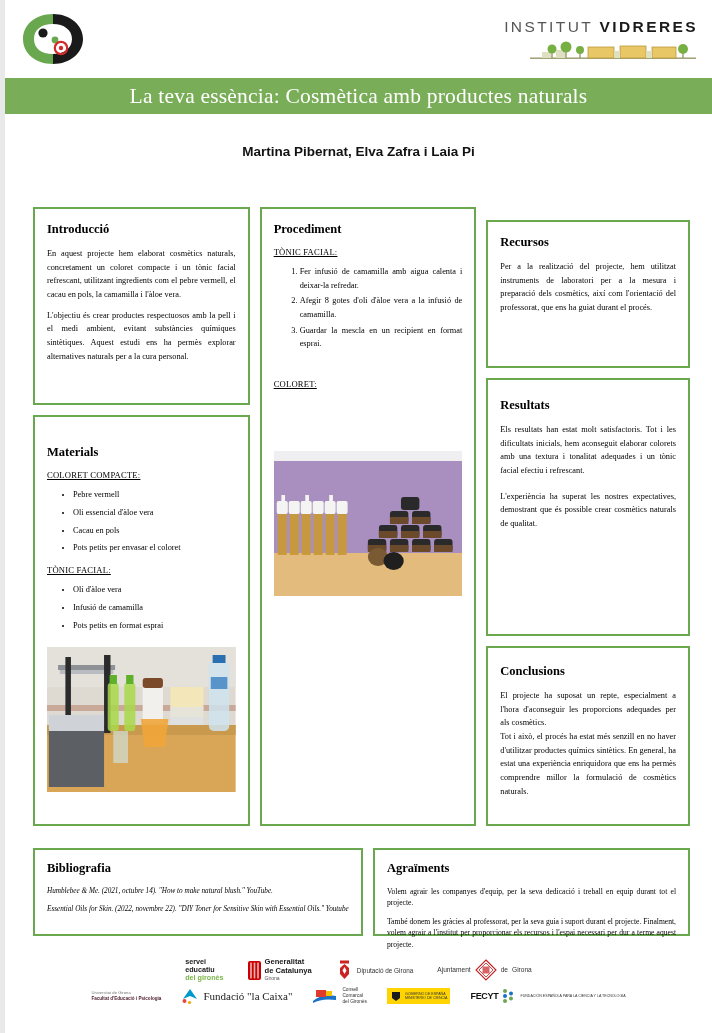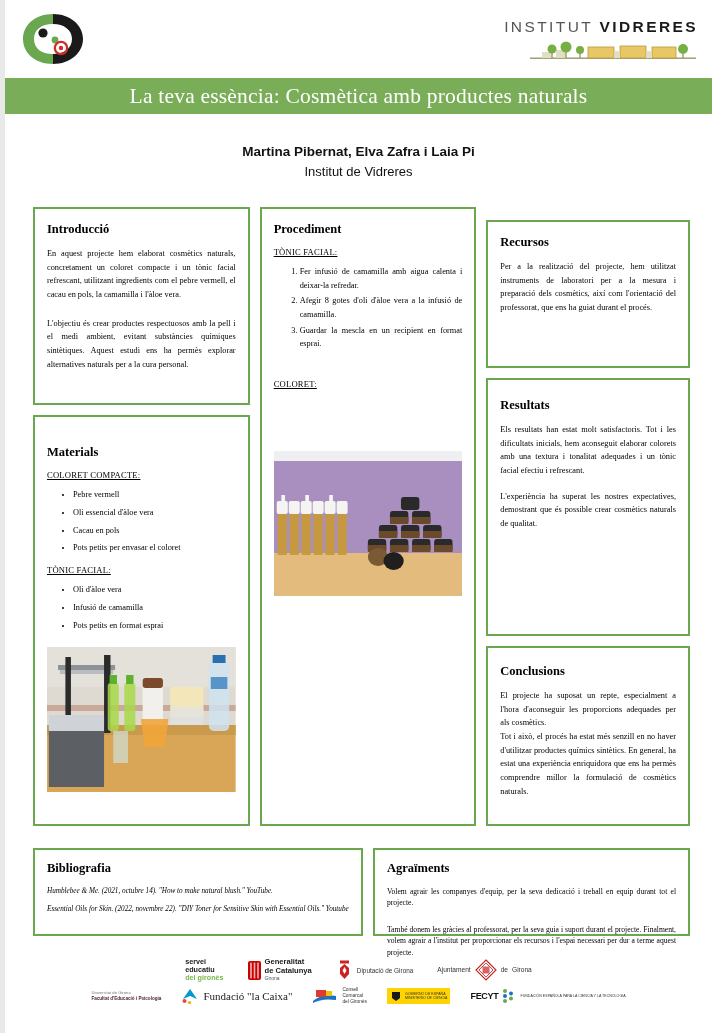--- a/index.html
+++ b/index.html
@@ -85,21 +85,21 @@
     font-family:"Liberation Serif", serif;
     color:#000;
   }
   .box p{
     margin:0 0 0 0;
     font-size:8.3px;
     line-height:1.65;
     text-align:justify;
     color:#000;
   }
-  .box p + p{margin-top:15px;}
+  .box p + p{margin-top:7px;}
   .sublabel{
     font-size:8.6px;
     text-decoration:underline;
     margin:2px 0 6px 0;
     letter-spacing:.2px;
   }
   .sublabel.tight{margin-top:0;}
   ul.bul{margin:4px 0 8px 0;padding-left:26px;}
   ul.bul li{font-size:8.3px;line-height:2.15;}
   ol.num{margin:8px 0 4px 0;padding-left:26px;}
@@ -192,21 +192,20 @@
       </svg>
     </div>
   </div>
 
   <div class="titlebar">
     <div class="title">La teva essència: Cosmètica amb productes naturals</div>
   </div>
 
   <div class="authors">
     <div class="names">Martina Pibernat, Elva Zafra i Laia Pi</div>
-    <div class="affil">Institut de Vidreres</div>
   </div>
 
   <div class="content">
 
     <div class="col col-a">
 
       <div class="box" style="height:198px;">
         <h2>Introducció</h2>
         <p>En aquest projecte hem elaborat cosmètics naturals, concretament un coloret compacte i un tònic facial refrescant, utilitzant ingredients com el pebre vermell, el cacau en pols, la camamilla i l'àloe vera.</p>
         <p>L'objectiu és crear productes respectuosos amb la pell i el medi ambient, evitant substàncies químiques sintètiques. Aquest estudi ens ha permès explorar alternatives naturals per a la cura personal.</p>

